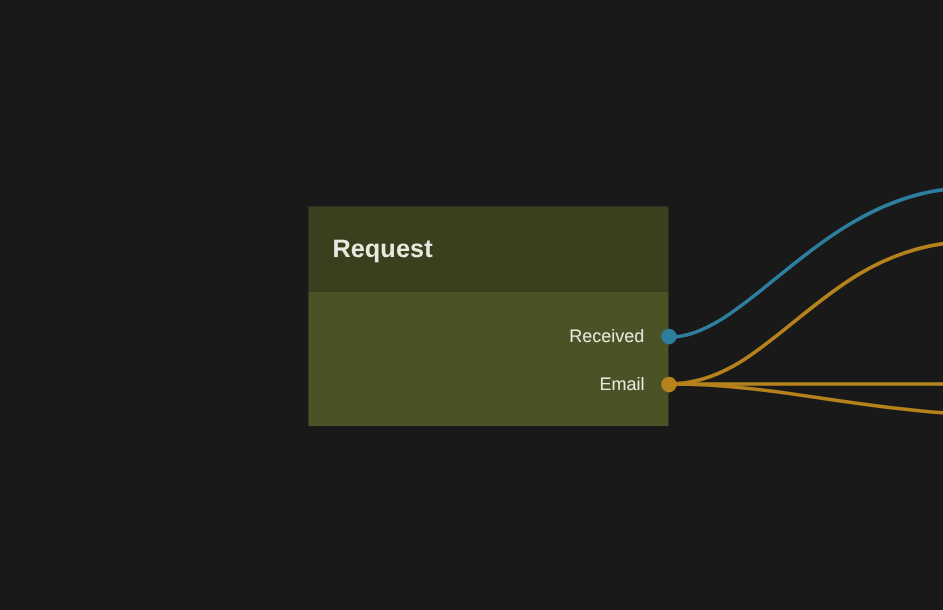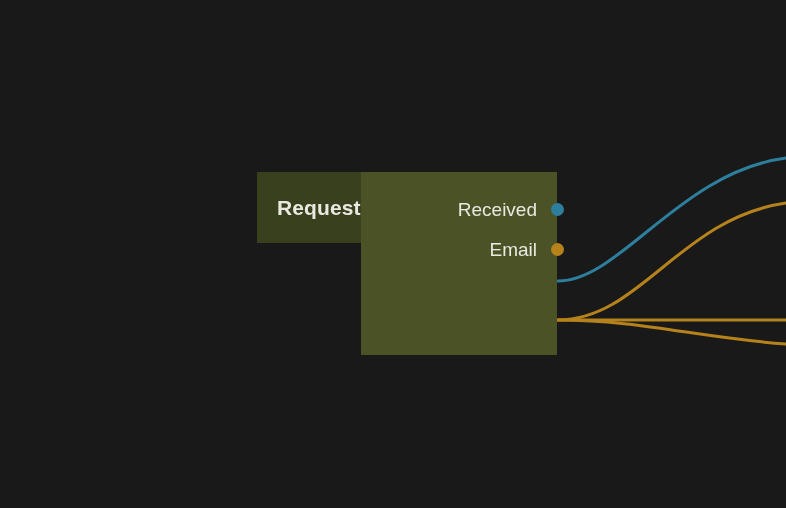--- a/index.html
+++ b/index.html
@@ -36,20 +36,21 @@
   }
 
   
   .node {
     position: absolute;
     left: 257px;
     top: 172px;
     width: 300px;
     height: 183px;
     display: flex;
+    flex-direction: column;
     box-sizing: border-box;
   }
 
   .node-header {
     height: 71px;
     background: #39401e;
     display: flex;
     align-items: center;
     padding-left: 20px;
     box-sizing: border-box;
@@ -76,21 +77,21 @@
     display: flex;
     align-items: center;
     justify-content: flex-end;
   }
 
   .port-row.row-received { top: 26px; }
   .port-row.row-email    { top: 66px; align-items: center; }
 
   .port-label {
     color: #e9e9e1;
-    font-size: 19px;
+    font-size: 15px;
     line-height: 1;
     white-space: nowrap;
     padding-right: 20px;
   }
 
   .port-dot {
     position: absolute;
     right: -6.5px;
     width: 13px;
     height: 13px;

